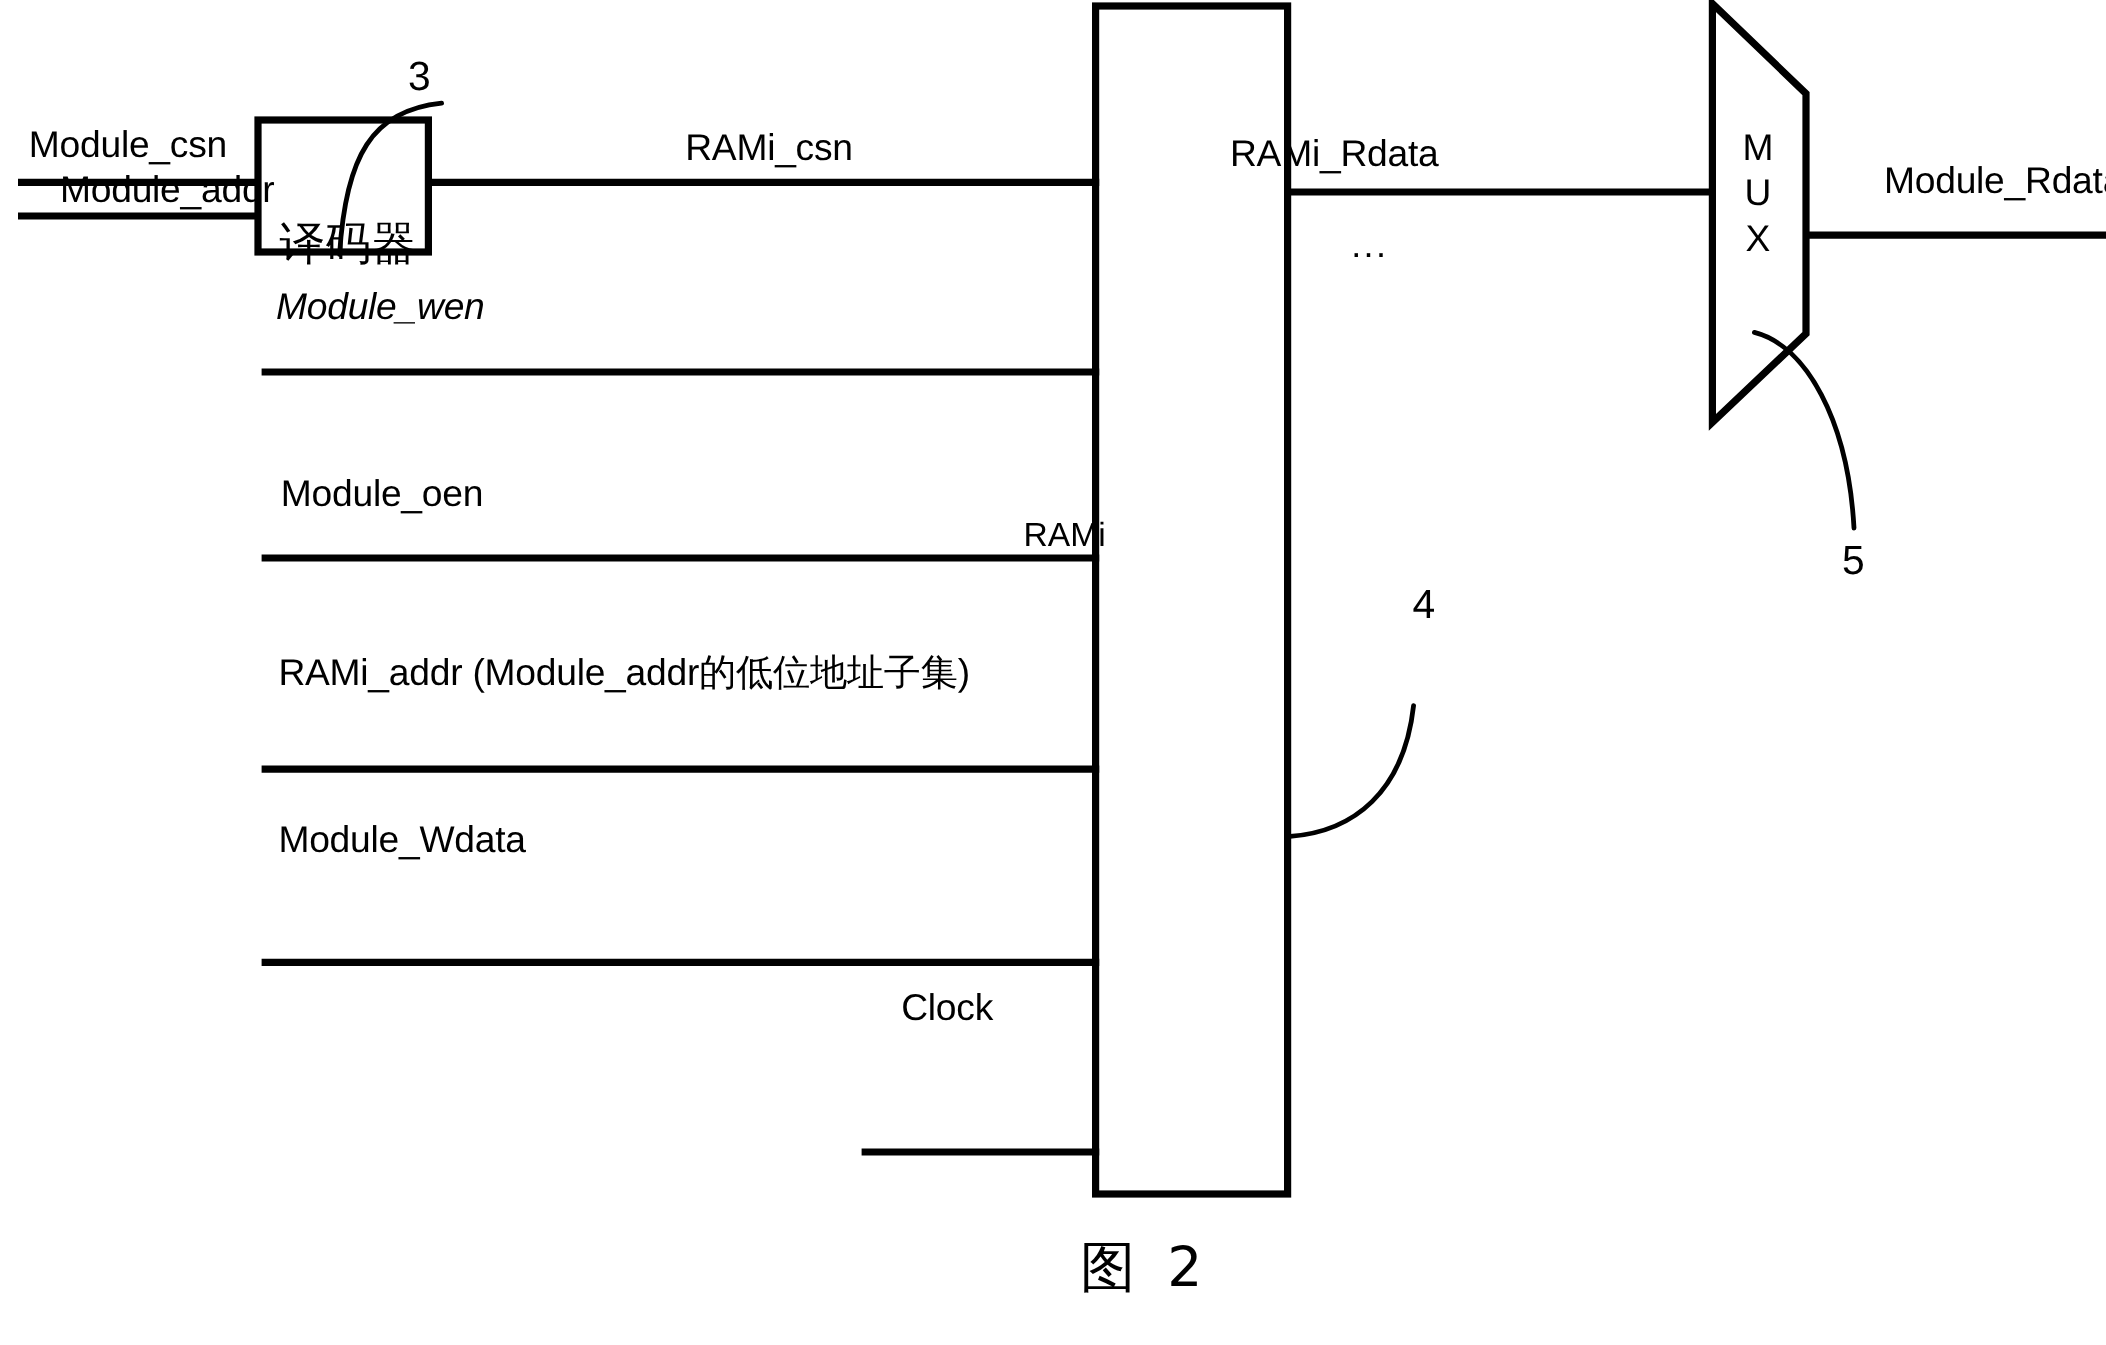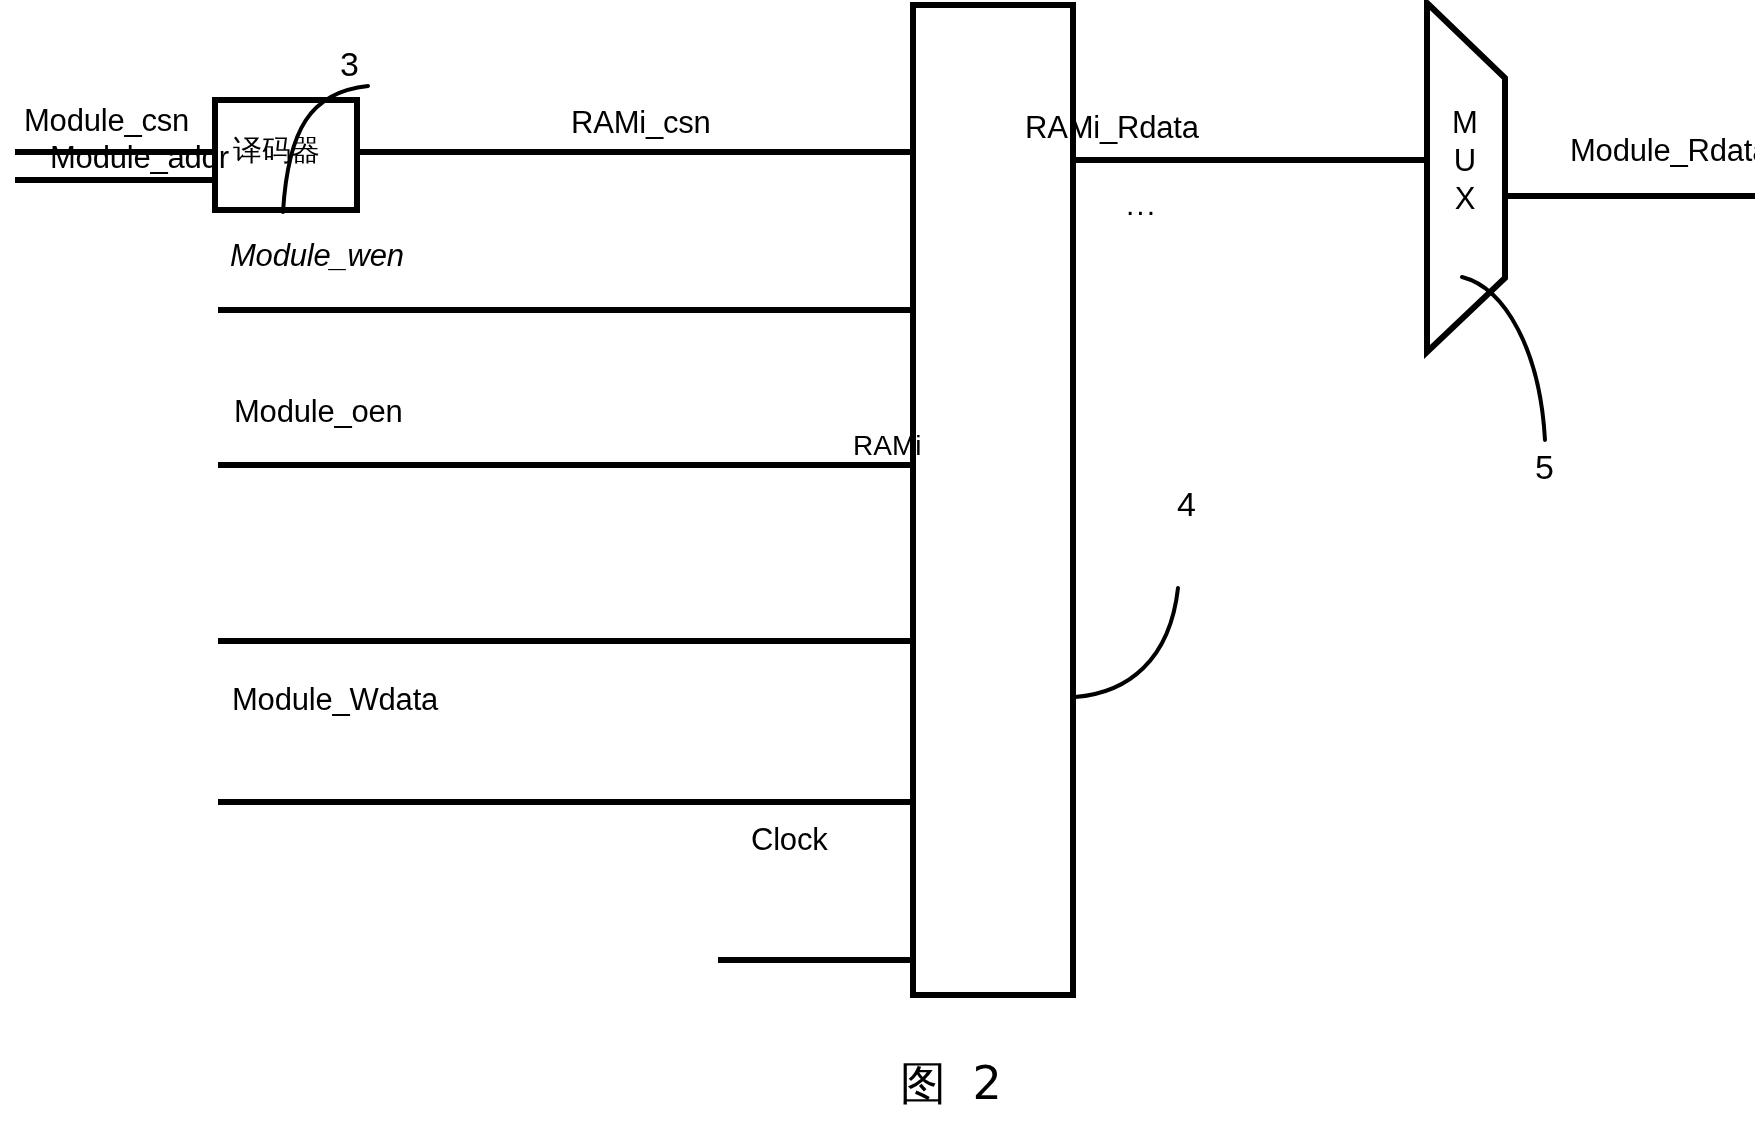--- a/index.html
+++ b/index.html
@@ -54,36 +54,36 @@
     letter-spacing: -0.2px;
   }
   .ref-num {
     font-size: 34px;
   }
   .block-label {
     font-size: 28px;
   }
   .cn-label {
     font-family: "DejaVu Sans", "Liberation Sans", sans-serif;
-    font-size: 29px;
+    font-size: 38px;
+    margin-top: 48px;
   }
   .mux-label {
     font-size: 31px;
     text-align: center;
     line-height: 1.22;
   }
   .ellipsis-label {
     font-size: 30px;
     letter-spacing: 2px;
   }
   .caption {
     font-size: 46px;
     font-family: "DejaVu Sans", "Liberation Sans", sans-serif;
     letter-spacing: 6px;
-    margin-top: 27px;
   }
 </style>
 </head>
 <body>
 
 <div id="figure-root">
 
   <svg id="diagram-svg" viewBox="0 0 1755 1121">
 
     <rect class="block-outline" x="215" y="100" width="142" height="110"></rect>
@@ -118,20 +118,21 @@
   <div class="lbl sig-label" style="left:24px; top:105px;">Module_csn</div>
   <div class="lbl sig-label" style="left:20px; top:142px;margin-left:30px;">Module_addr</div>
 
   <div class="lbl cn-label" style="left:233px; top:136px;">译码器</div>
   <div class="lbl ref-num" style="left:340px; top:47px;">3</div>
 
   <div class="lbl sig-label" style="left:535px; top:107px;margin-left:36px;">RAMi_csn</div>
 
   <div class="lbl sig-label" style="left:230px; top:240px;font-style:italic;">Module_wen</div>
   <div class="lbl sig-label" style="left:234px; top:396px;">Module_oen</div>
+  <div class="lbl sig-label" style="left:232px; top:545px;">RAMi_addr (Module_addr的低位地址子集)</div>
   <div class="lbl sig-label" style="left:232px; top:684px;">Module_Wdata</div>
   <div class="lbl sig-label" style="left:729px; top:824px;margin-left:22px;">Clock</div>
 
   <div class="lbl block-label" style="left:853px; top:432px;">RAMi</div>
   <div class="lbl ref-num" style="left:1177px; top:487px;">4</div>
 
   <div class="lbl sig-label" style="left:1000px; top:112px;margin-left:25px;">RAMi_Rdata</div>
   <div class="lbl ellipsis-label" style="left:1126px; top:190px;">...</div>
 
   <div class="lbl mux-label" style="left:1446px; top:104px; width:38px;">

